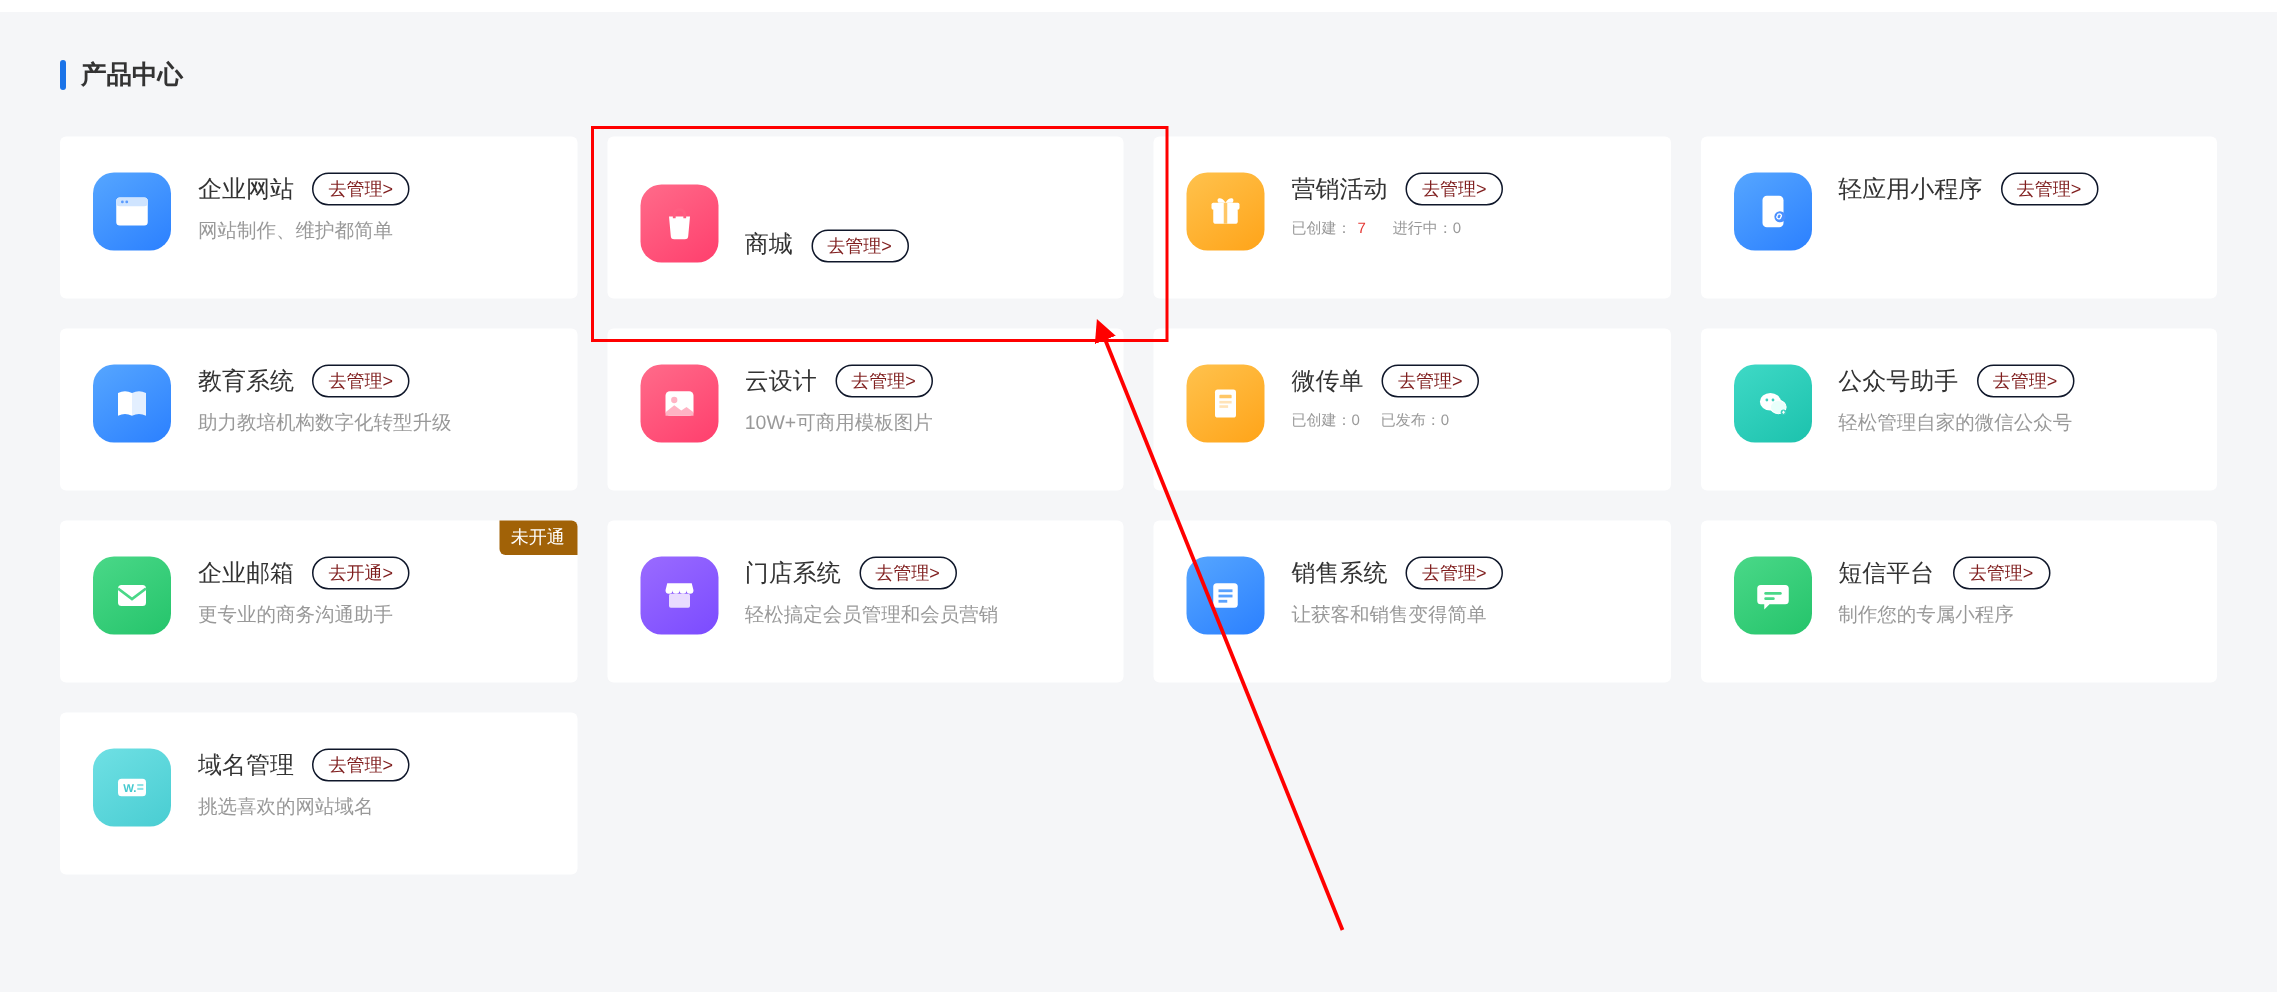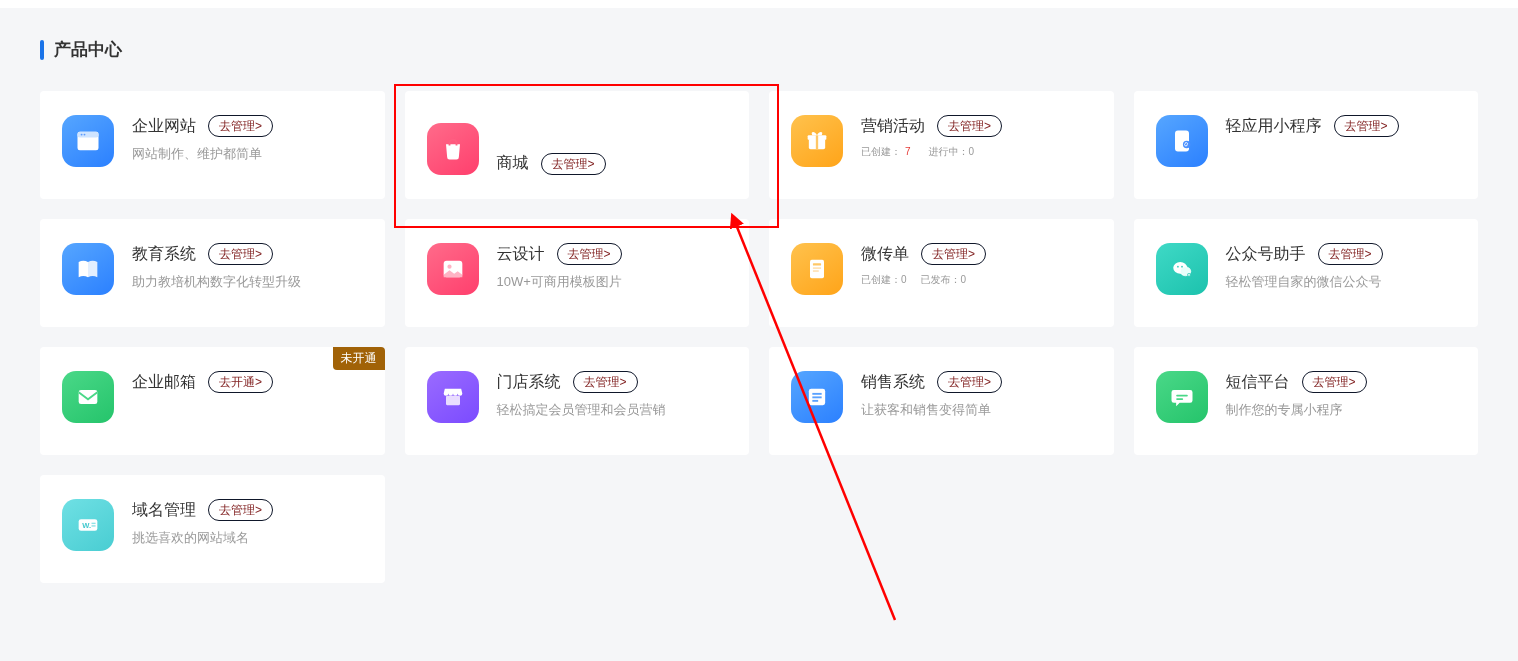--- a/index.html
+++ b/index.html
@@ -296,20 +296,21 @@
         <svg viewBox="0 0 24 24" fill="none">
             <rect x="4" y="6" width="16" height="12" rx="2" fill="#fff"></rect>
             <path d="M4 8 l8 6 l8 -6" stroke="#4ad888" stroke-width="1.6" fill="none"></path>
           </svg>
       </div>
       <div class="card-body">
         <div class="card-head">
           <span class="card-title">企业邮箱</span>
           <button class="card-btn">去开通&gt;</button>
         </div>
+        <div class="card-desc">更专业的商务沟通助手</div>
       </div>
     </div>
 
     <div class="card">
       <div class="card-icon-wrap ic-purple">
         <svg viewBox="0 0 24 24" fill="none">
             <path d="M5 5 h14 l1 4 a2 2 0 0 1 -2 2 a2 2 0 0 1 -2 -2 a2 2 0 0 1 -2 2 a2 2 0 0 1 -2 -2 a2 2 0 0 1 -2 2 a2 2 0 0 1 -2 -2 a2 2 0 0 1 -2 2 a2 2 0 0 1 -2 -2 Z" fill="#fff"></path>
             <rect x="6" y="11" width="12" height="8" rx="1" fill="#e9dcff"></rect>
           </svg>
       </div>

